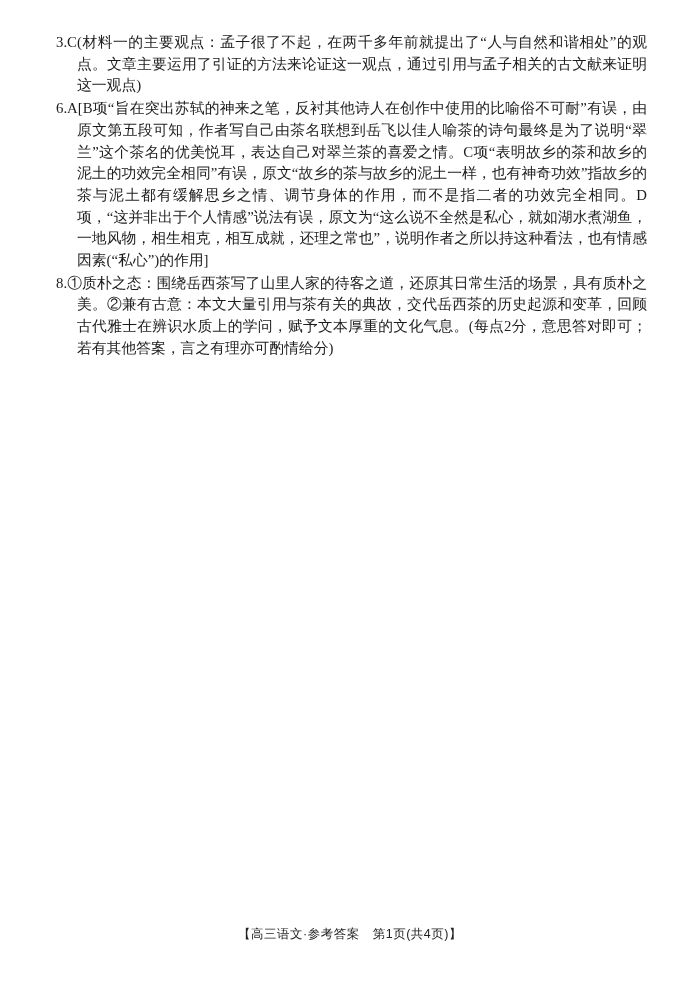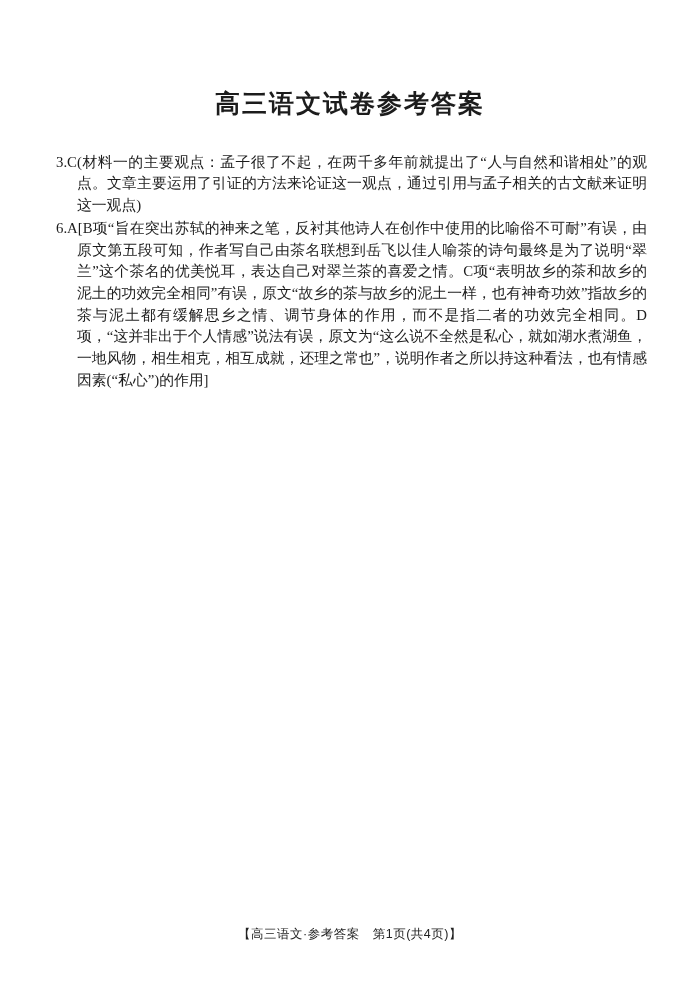--- a/index.html
+++ b/index.html
@@ -50,22 +50,22 @@
     letter-spacing: 0.5px;
     color: #222;
     font-family: "Liberation Sans", "DejaVu Sans", sans-serif;
   }
 </style>
 </head>
 <body>
 
 <div class="page">
 
-  <h1 class="title">高三语文试卷参考答案</h1>
 
   <div class="content">
     <p class="item"><span class="item-num">3.</span><span>C(材料一的主要观点：孟子很了不起，在两千多年前就提出了“人与自然和谐相处”的观点。文章主要运用了引证的方法来论证这一观点，通过引用与孟子相关的古文献来证明这一观点)</span></p>
     <p class="item"><span class="item-num">6.</span><span>A[B项“旨在突出苏轼的神来之笔，反衬其他诗人在创作中使用的比喻俗不可耐”有误，由原文第五段可知，作者写自己由茶名联想到岳飞以佳人喻茶的诗句最终是为了说明“翠兰”这个茶名的优美悦耳，表达自己对翠兰茶的喜爱之情。C项“表明故乡的茶和故乡的泥土的功效完全相同”有误，原文“故乡的茶与故乡的泥土一样，也有神奇功效”指故乡的茶与泥土都有缓解思乡之情、调节身体的作用，而不是指二者的功效完全相同。D项，“这并非出于个人情感”说法有误，原文为“这么说不全然是私心，就如湖水煮湖鱼，一地风物，相生相克，相互成就，还理之常也”，说明作者之所以持这种看法，也有情感因素(“私心”)的作用]</span></p>
+    <p class="item"><span class="item-num">8.</span><span>①质朴之态：围绕岳西茶写了山里人家的待客之道，还原其日常生活的场景，具有质朴之美。②兼有古意：本文大量引用与茶有关的典故，交代岳西茶的历史起源和变革，回顾古代雅士在辨识水质上的学问，赋予文本厚重的文化气息。(每点2分，意思答对即可；若有其他答案，言之有理亦可酌情给分)</span></p>
   </div>
 
   <div class="footer">【高三语文·参考答案　第1页(共4页)】</div>
 
 </div>
 
 </body></html>

